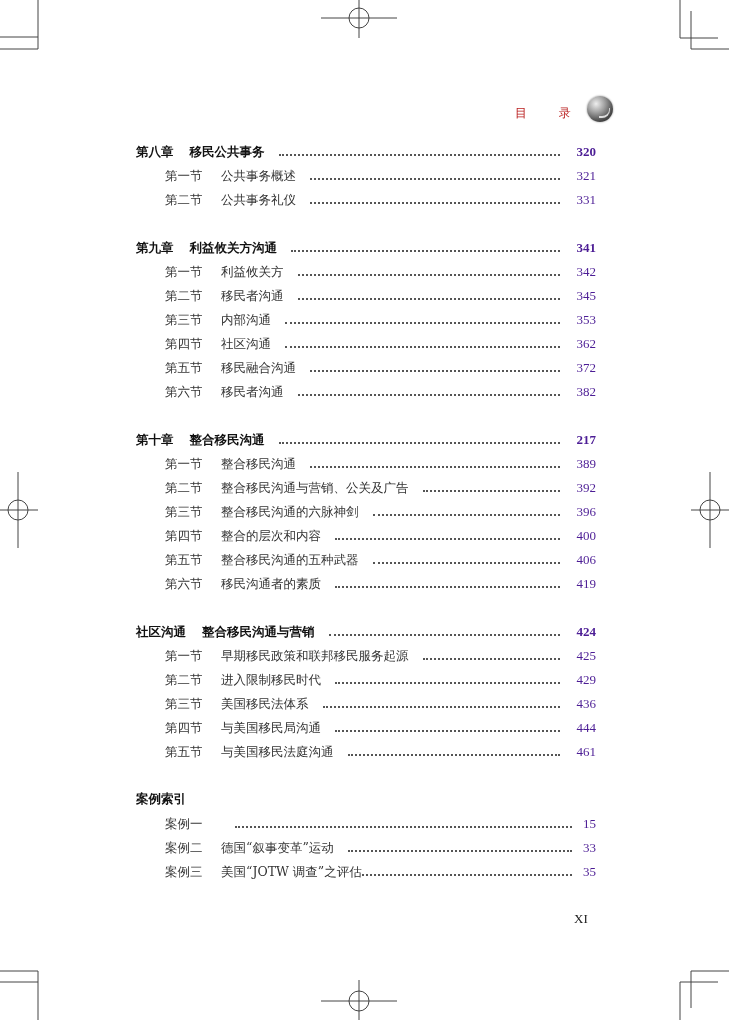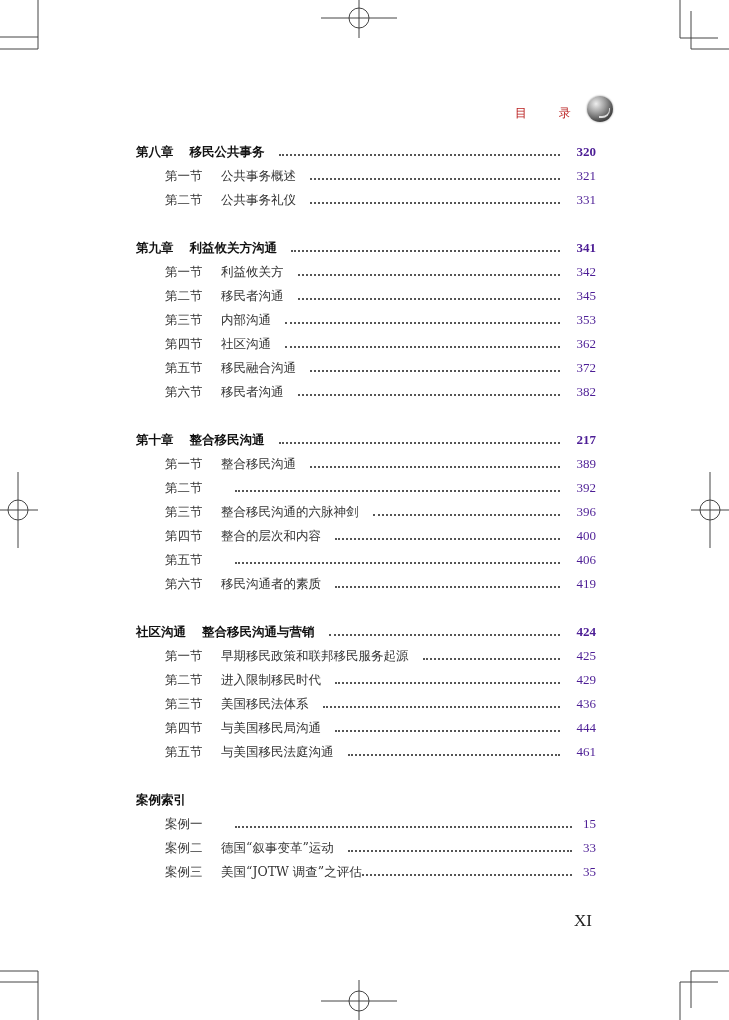--- a/index.html
+++ b/index.html
@@ -80,34 +80,34 @@
       width: 26px;
       text-align: right;
       font-family: "Liberation Serif", "DejaVu Serif", serif;
       font-size: 13px;
       color: #4c1d95;
     }
     .page.short { width: 14px; }
     .gap { height: 24px; }
 
     .index-heading {
-      font-family: Liberation Serif, serif;
+      font-family: Liberation Mono, monospace;
       font-weight: bold;
       font-size: 12.5px;
       height: 24px;
       line-height: 24px;
       color: #111;
     }
 
     .folio {
       position: absolute;
       left: 574px;
       top: 911px;
       font-family: "Liberation Serif", "DejaVu Serif", serif;
-      font-size: 17px;
+      font-size: 13px;
       color: #222;
     }
   </style>
 </head>
 <body>
 
 <svg class="marks" viewBox="0 0 729 1020" xmlns="http://www.w3.org/2000/svg">
   <g stroke="#444" stroke-width="1" fill="none">
 
     <g>
@@ -245,37 +245,39 @@
       <span class="page">217</span>
     </div>
     <div class="row section">
       <span class="num">第一节</span>
       <span class="title">整合移民沟通</span>
       <span class="leader"></span>
       <span class="page">389</span>
     </div>
     <div class="row section">
       <span class="num">第二节</span>
+      <span class="title">整合移民沟通与营销、公关及广告</span>
       <span class="leader"></span>
       <span class="page">392</span>
     </div>
     <div class="row section">
       <span class="num">第三节</span>
       <span class="title">整合移民沟通的六脉神剑</span>
       <span class="leader"></span>
       <span class="page">396</span>
     </div>
     <div class="row section">
       <span class="num">第四节</span>
       <span class="title">整合的层次和内容</span>
       <span class="leader"></span>
       <span class="page">400</span>
     </div>
     <div class="row section">
       <span class="num">第五节</span>
+      <span class="title">整合移民沟通的五种武器</span>
       <span class="leader"></span>
       <span class="page">406</span>
     </div>
     <div class="row section">
       <span class="num">第六节</span>
       <span class="title">移民沟通者的素质</span>
       <span class="leader"></span>
       <span class="page">419</span>
     </div>
   </div>

